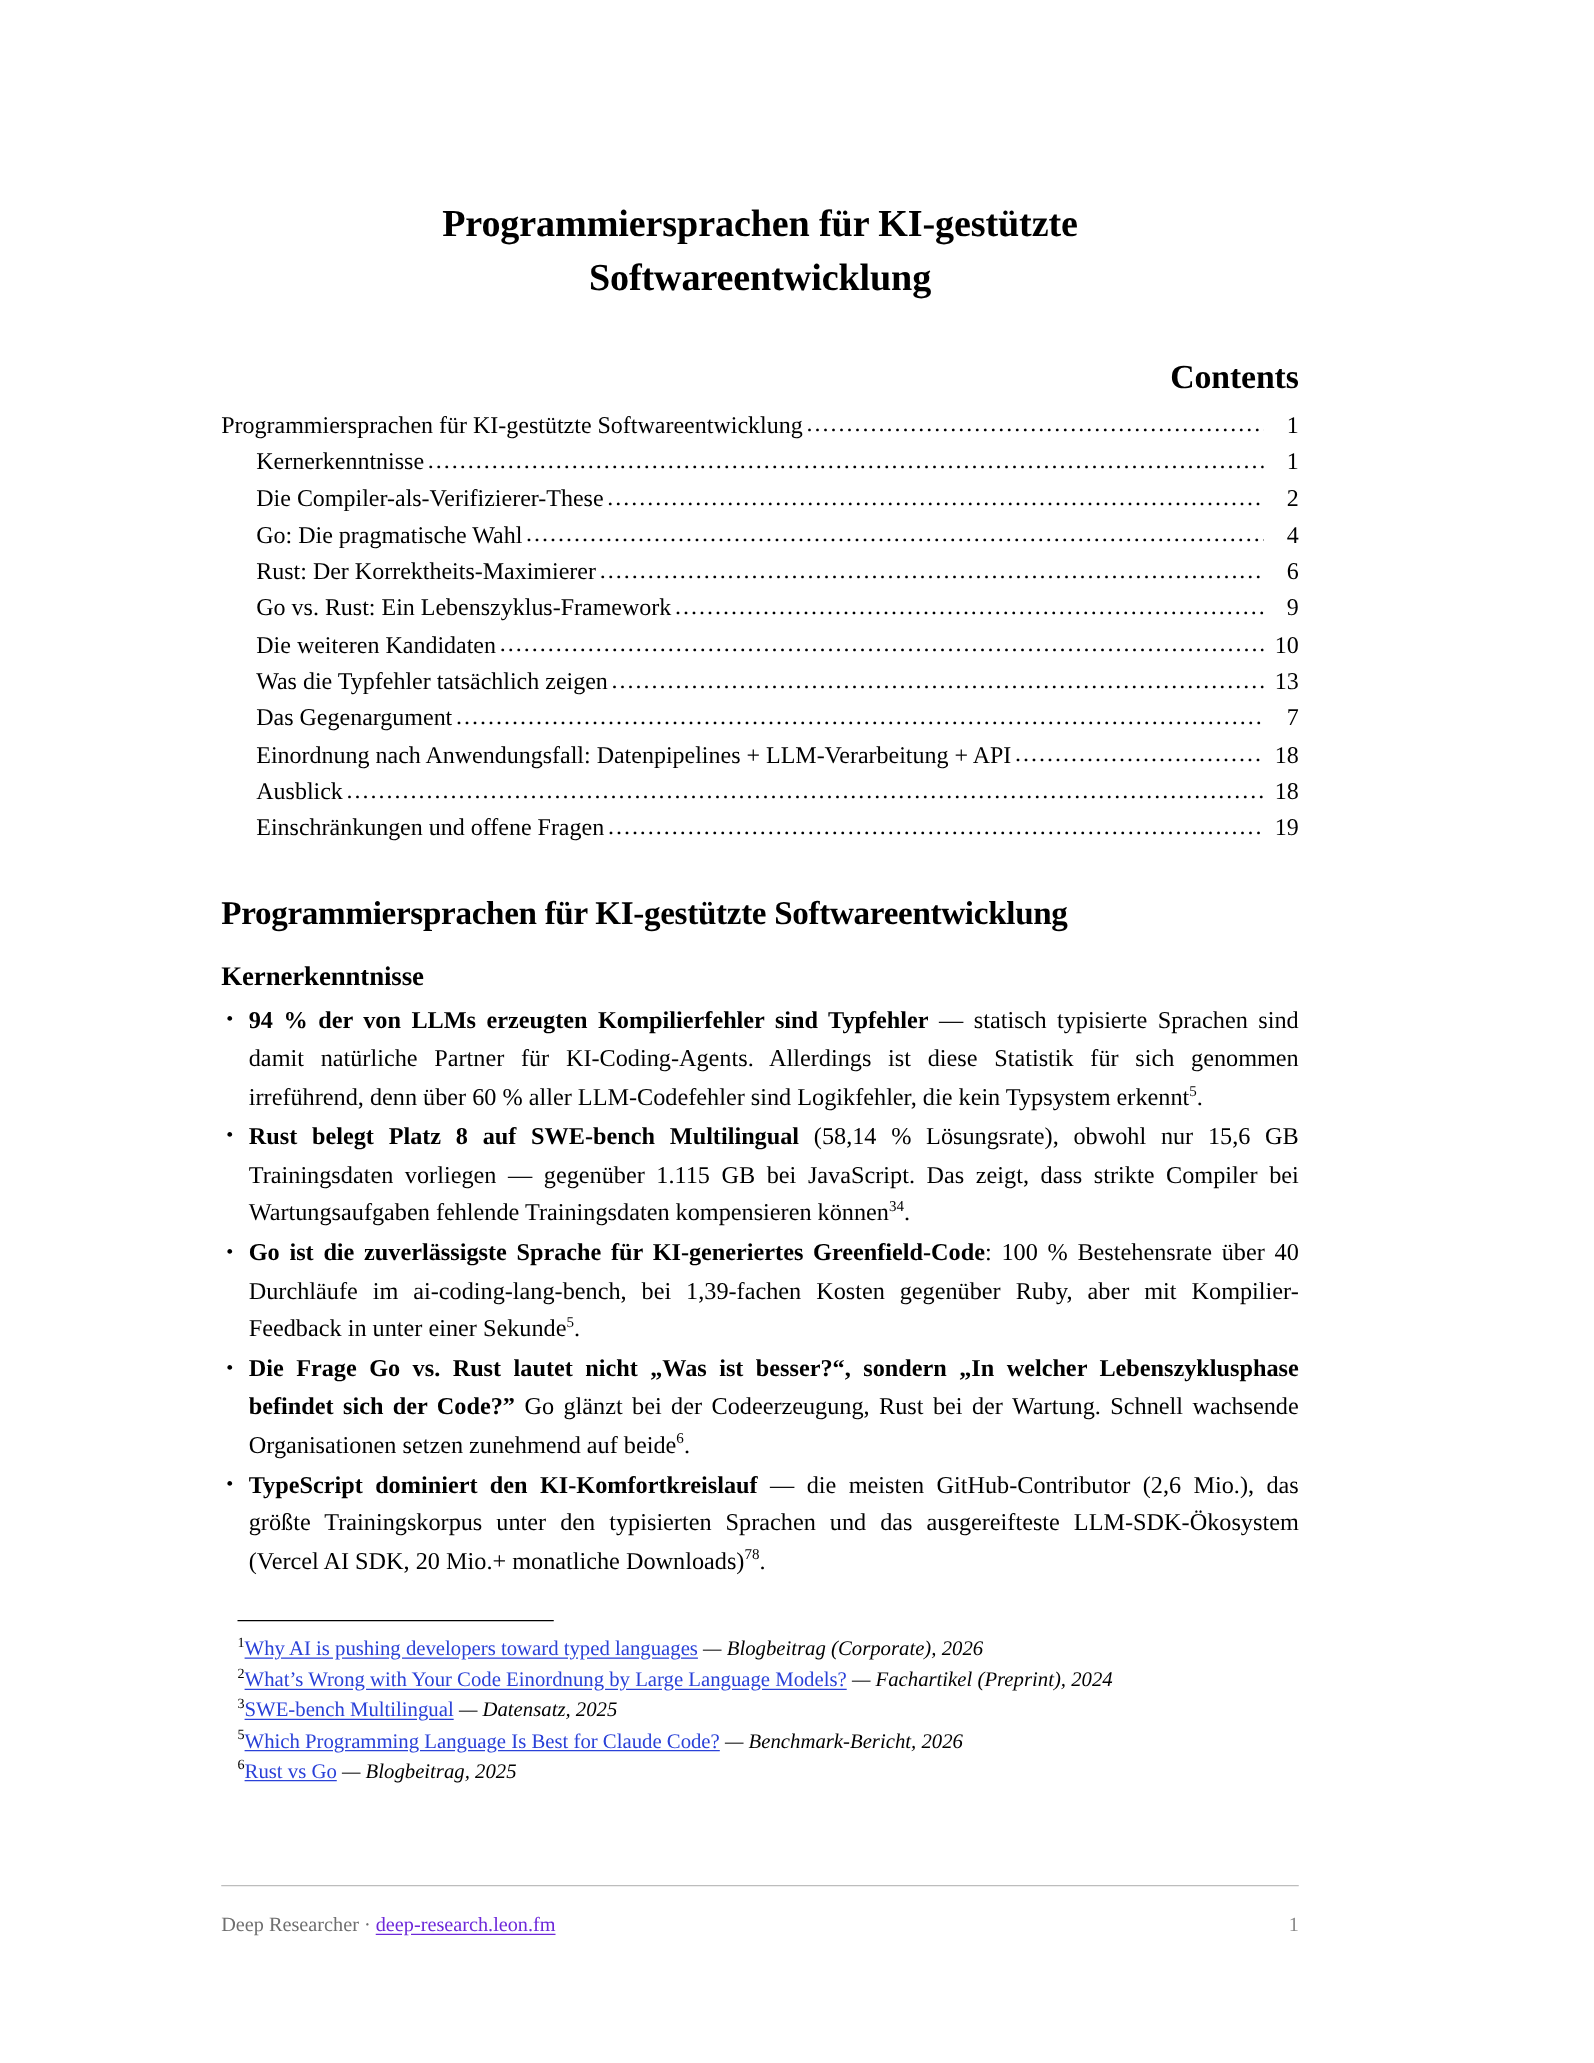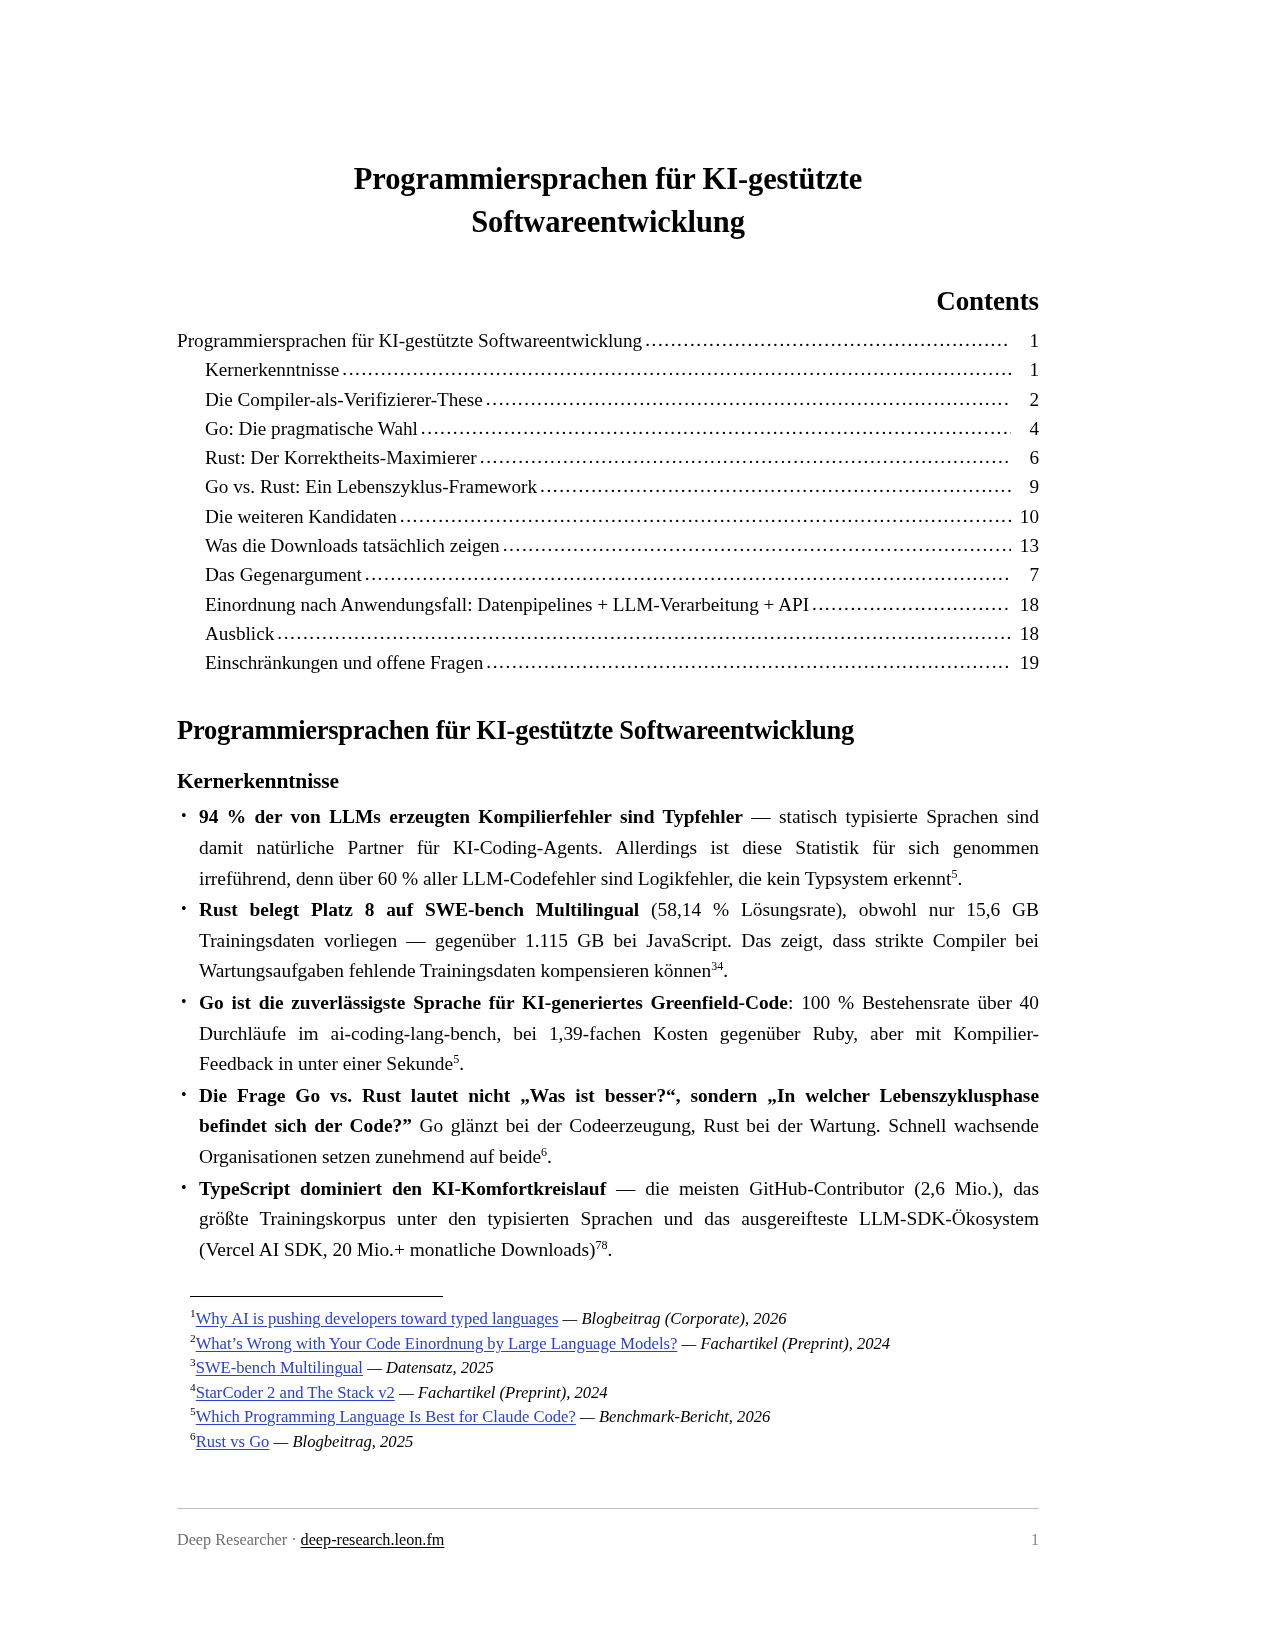--- a/index.html
+++ b/index.html
@@ -203,21 +203,21 @@
     align-items: baseline;
     justify-content: space-between;
     padding-top: 22px;
     font-size: 16.2px;
     color: #6f6f6f;
   }
   .footer-left {
     color: #6f6f6f;
   }
   .footer-link {
-    color: #000000;
+    color: #6d28d9;
     text-decoration: underline;
     text-underline-offset: 1.5px;
   }
   .footer-page {
     color: #8a8a8a;
     font-size: 16.2px;
   }
 </style>
 </head>
 <body>
@@ -259,21 +259,21 @@
           <span class="toc-label">Go vs. Rust: Ein Lebenszyklus-Framework</span>
           <span class="toc-dots">......................................................................................................................................................</span>
           <span class="toc-page">9</span>
         </li>
         <li class="toc-entry level-2">
           <span class="toc-label">Die weiteren Kandidaten</span>
           <span class="toc-dots">......................................................................................................................................................</span>
           <span class="toc-page">10</span>
         </li>
         <li class="toc-entry level-2">
-          <span class="toc-label">Was die Downloads tatsächlich zeigen</span>
+          <span class="toc-label">Was die Typfehler tatsächlich zeigen</span>
           <span class="toc-dots">......................................................................................................................................................</span>
           <span class="toc-page">13</span>
         </li>
         <li class="toc-entry level-2">
           <span class="toc-label">Das Gegenargument</span>
           <span class="toc-dots">......................................................................................................................................................</span>
           <span class="toc-page">7</span>
         </li>
         <li class="toc-entry level-2">
           <span class="toc-label">Einordnung nach Anwendungsfall: Datenpipelines + LLM-Verarbeitung + API</span>
@@ -305,21 +305,20 @@
       </ul>
 
   </div>
 
   <div class="footnotes">
     <hr class="fn-rule">
     <ul class="fn-list" id="footnote-list">
         <li class="fn-item"><span class="fn-num">1</span><span class="fn-link">Why AI is pushing developers toward typed languages</span><span class="fn-dash"> — Blogbeitrag (Corporate), 2026</span></li>
         <li class="fn-item"><span class="fn-num">2</span><span class="fn-link">What’s Wrong with Your Code Einordnung by Large Language Models?</span><span class="fn-dash"> — Fachartikel (Preprint), 2024</span></li>
         <li class="fn-item"><span class="fn-num">3</span><span class="fn-link">SWE-bench Multilingual</span><span class="fn-dash"> — Datensatz, 2025</span></li>
-        <li class="fn-item"><span class="fn-num">4</span><span class="fn-link">StarCoder 2 and The Stack v2</span><span class="fn-dash"> — Fachartikel (Preprint), 2024</span></li>
         <li class="fn-item"><span class="fn-num">5</span><span class="fn-link">Which Programming Language Is Best for Claude Code?</span><span class="fn-dash"> — Benchmark-Bericht, 2026</span></li>
         <li class="fn-item"><span class="fn-num">6</span><span class="fn-link">Rust vs Go</span><span class="fn-dash"> — Blogbeitrag, 2025</span></li>
       </ul>
   </div>
 
   <div class="footer">
     <hr class="footer-rule">
     <div class="footer-row">
       <div class="footer-left"><span>Deep Researcher · </span><span class="footer-link">deep-research.leon.fm</span></div>
       <div class="footer-page">1</div>

